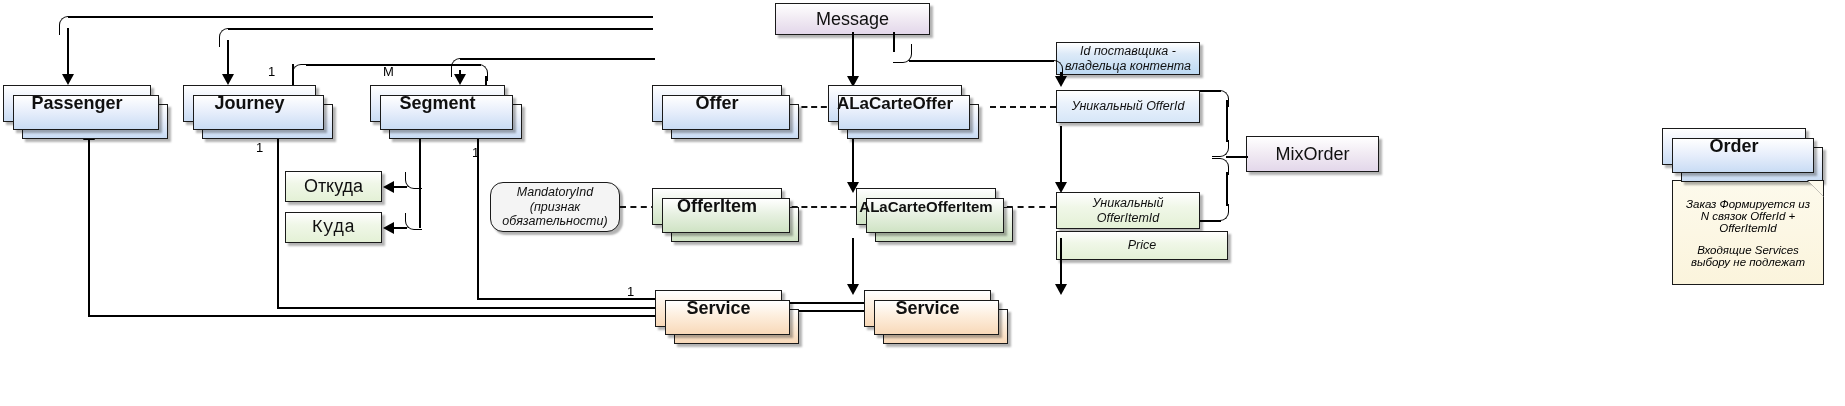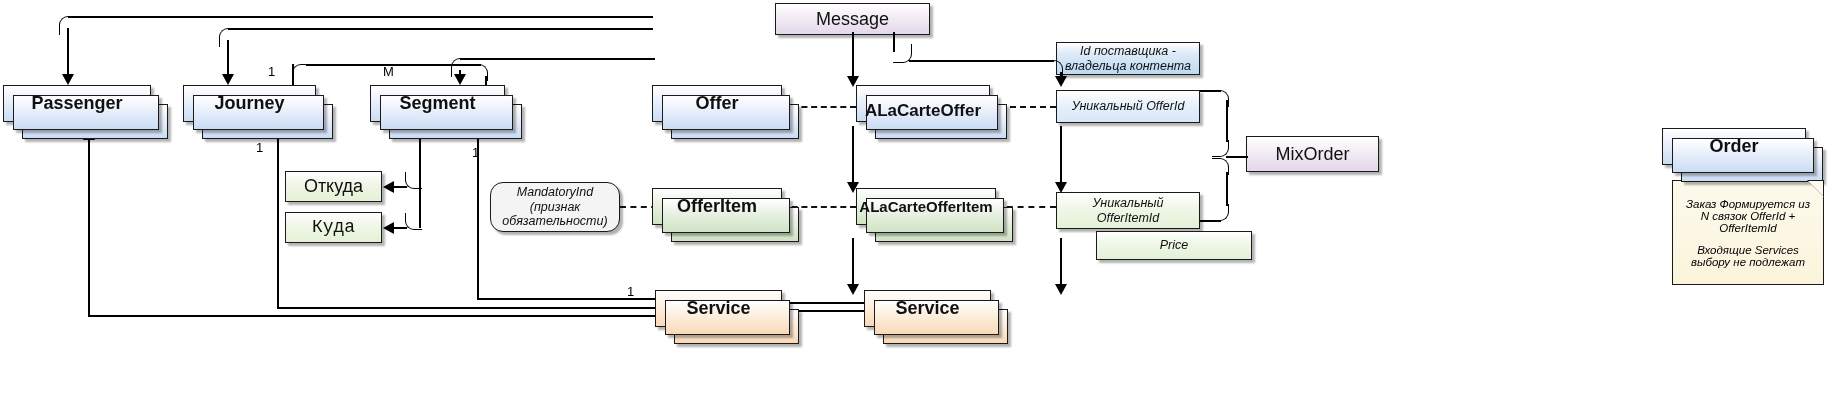--- a/index.html
+++ b/index.html
@@ -176,21 +176,21 @@
   </div>
 
   <div class="node stack fill-blue shadow t18" style="left:370px;top:85px;width:135px;height:37px;">
     <span class="lbl">Segment</span>
   </div>
 
   <div class="node stack fill-blue shadow t18" style="left:652px;top:85px;width:130px;height:37px;">
     <span class="lbl">Offer</span>
   </div>
 
-  <div class="node stack fill-blue shadow t17" style="left:856px;top:85px;width:134px;height:37px;align-items:flex-end;">
+  <div class="node stack fill-blue shadow t17" style="left:828px;top:85px;width:134px;height:37px;">
     <span class="lbl">ALaCarteOffer</span>
   </div>
 
   <div class="node stack fill-green shadow t18" style="left:652px;top:188px;width:130px;height:37px;">
     <span class="lbl">OfferItem</span>
   </div>
 
   <div class="node stack fill-green shadow t15" style="left:856px;top:188px;width:140px;height:37px;">
     <span class="lbl">ALaCarteOfferItem</span>
   </div>
@@ -230,21 +230,21 @@
   </div>
 
   <div class="node fill-paleblue shadow t12i" style="left:1056px;top:90px;width:144px;height:33px;">
     <span class="lbl">Уникальный OfferId</span>
   </div>
 
   <div class="node fill-lightgreen shadow t12i" style="left:1056px;top:192px;width:144px;height:37px;">
     <span class="lbl">Уникальный OfferItemId</span>
   </div>
 
-  <div class="node fill-lightgreen shadow t12i" style="left:1096px;top:231px;width:156px;height:29px;">
+  <div class="node fill-lightgreen shadow t12i" style="left:1056px;top:231px;width:172px;height:29px;">
     <span class="lbl">Price</span>
   </div>
 
   <div class="folded fill-yellow shadow t11i" style="left:1672px;top:180px;width:152px;height:105px;flex-direction:column;">
     <span>Заказ Формируется из</span>
     <span>N связок OfferId +</span>
     <span>OfferItemId</span>
     <span style="height:10px;"></span>
     <span>Входящие Services</span>
     <span>выбору не подлежат</span>

